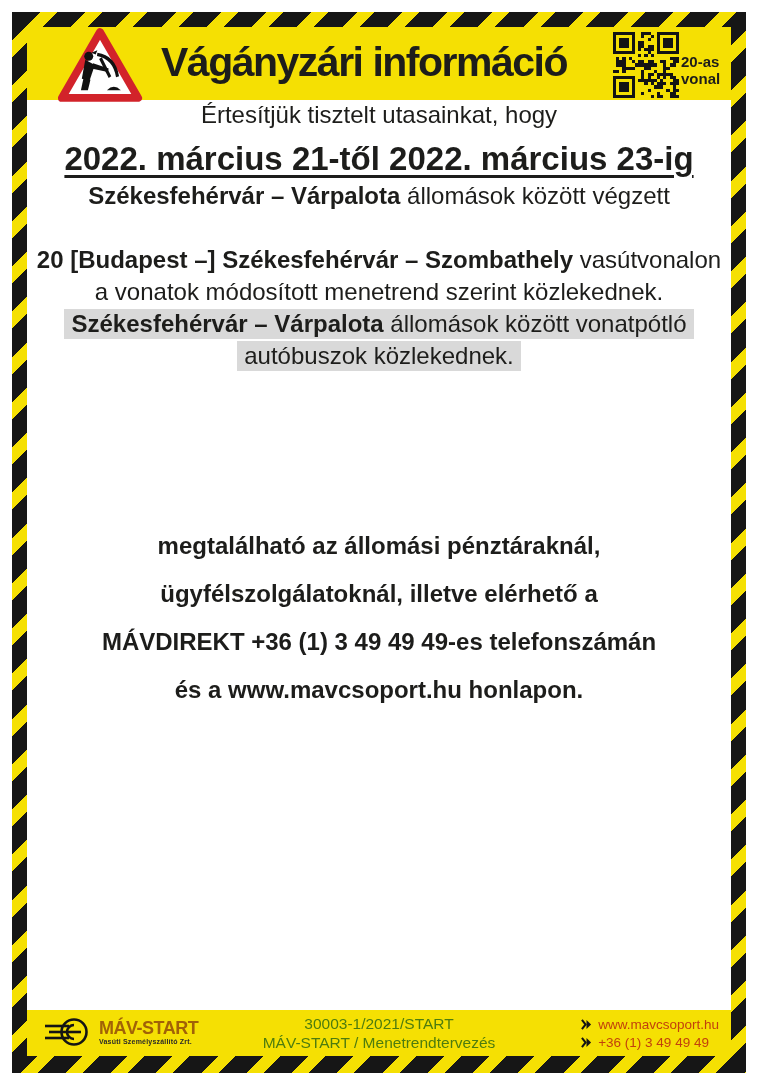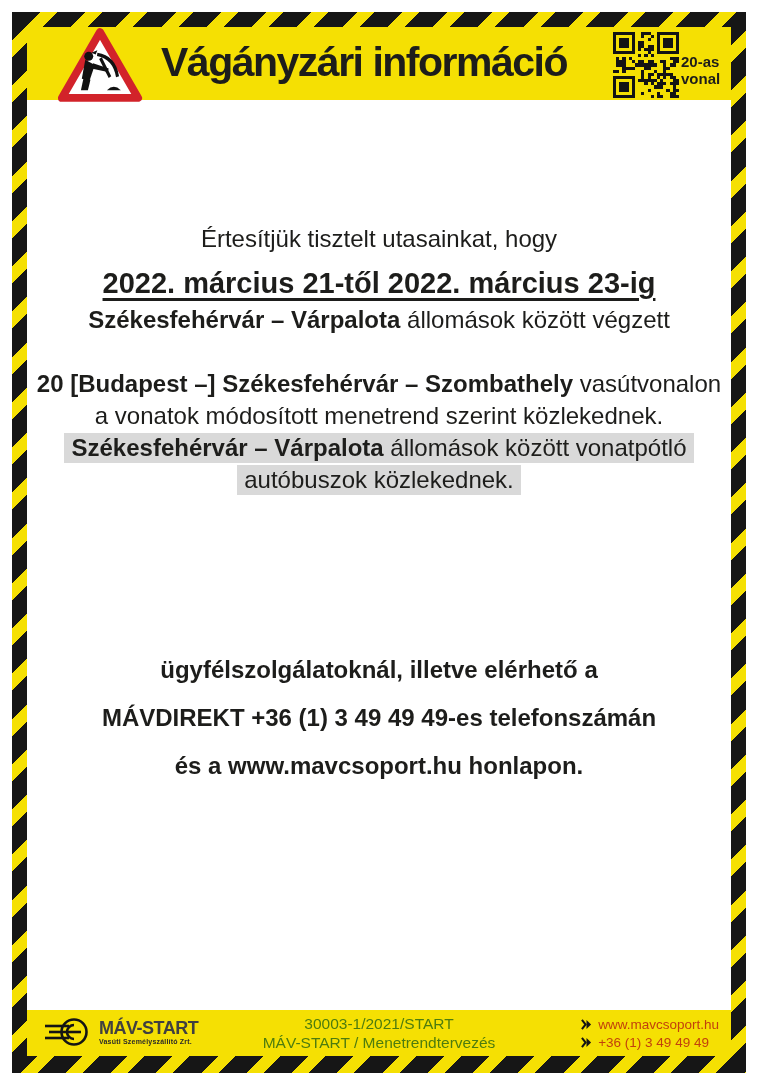--- a/index.html
+++ b/index.html
@@ -27,39 +27,39 @@
     white-space:nowrap;
   }
   .qr-wrap { position:absolute; right:52px; top:5px; width:66px; height:66px; background:#f5e003; }
   .line-badge {
     position:absolute; right:-2px; top:26px; width:52px;
     font-size:15px; font-weight:bold; line-height:17px; color:#1d1d1b; text-align:left;
   }
   
   .content {
     flex:1 1 auto; background:#ffffff; text-align:center; overflow:hidden;
-    padding-top:124px; box-sizing:border-box;
+    box-sizing:border-box;
   }
   .intro-line { font-size:24px; line-height:30px; }
   .date-line {
-    font-size:29px; font-weight:bold; line-height:42px; margin-top:8px;
+    font-size:33px; font-weight:bold; line-height:42px; margin-top:8px;
     text-decoration:underline; text-decoration-thickness:3px; text-underline-offset:5px;
   }
   .notice-paragraph { font-size:24px; line-height:32px; margin-top:0; }
   .hl { background:#d9d9d9; padding:1px 7px 2px 7px; }
   .info-paragraph { margin-top:150px; font-size:24px; font-weight:bold; }
   .info-paragraph .info-line { height:48px; display:flex; align-items:center; justify-content:center; }
   
   .footer {
     height:46px; background:#f5e003; position:relative; flex:0 0 auto;
   }
   .logo-block { position:absolute; left:16px; top:4px; display:flex; align-items:center; }
   .logo-mark { width:52px; height:36px; margin-right:4px; }
   .logo-text { text-align:left; }
-  .logo-name { font-size:18px; font-weight:bold; letter-spacing:-0.5px; line-height:19px; color:#404040; }
+  .logo-name { font-size:18px; font-weight:bold; letter-spacing:-0.5px; line-height:19px; color:#a16207; }
   .logo-subtitle { font-size:7px; font-weight:bold; color:#2a2a2a; letter-spacing:0.2px; }
   .footer-center {
     position:absolute; left:0; right:0; top:4px; text-align:center;
     font-size:15.5px; line-height:19px; color:#4d7c0f;
   }
   .footer-contacts { position:absolute; right:12px; top:5px; text-align:left; }
   .contact-row { display:flex; align-items:center; height:18px; font-size:13.5px; color:#c2410c; }
   .arrow-icon { width:11px; height:11px; margin-right:6px; flex:0 0 auto; }
 </style>
 </head>
@@ -221,20 +221,21 @@
       <div class="notice-paragraph">
         <b>Székesfehérvár – Várpalota</b><span> állomások között végzett</span><br>
         <br>
         <b>20 [Budapest –] Székesfehérvár – Szombathely</b><span> vasútvonalon</span><br>
         <span>a vonatok módosított menetrend szerint közlekednek.</span><br>
         <span class="hl"><b>Székesfehérvár – Várpalota</b><span> állomások között vonatpótló</span></span><br>
         <span class="hl">autóbuszok közlekednek.</span>
       </div>
 
       <div class="info-paragraph">
+        <div class="info-line">megtalálható az állomási pénztáraknál,</div>
         <div class="info-line">ügyfélszolgálatoknál, illetve elérhető a</div>
         <div class="info-line">MÁVDIREKT +36 (1) 3 49 49 49-es telefonszámán</div>
         <div class="info-line">és a www.mavcsoport.hu honlapon.</div>
       </div>
     </div>
 
     <div class="footer">
       <div class="logo-block">
         <svg class="logo-mark" viewBox="0 0 52 36" aria-hidden="true">
           <circle cx="31" cy="18" r="12.5" fill="none" stroke="#141414" stroke-width="2.6"></circle>

